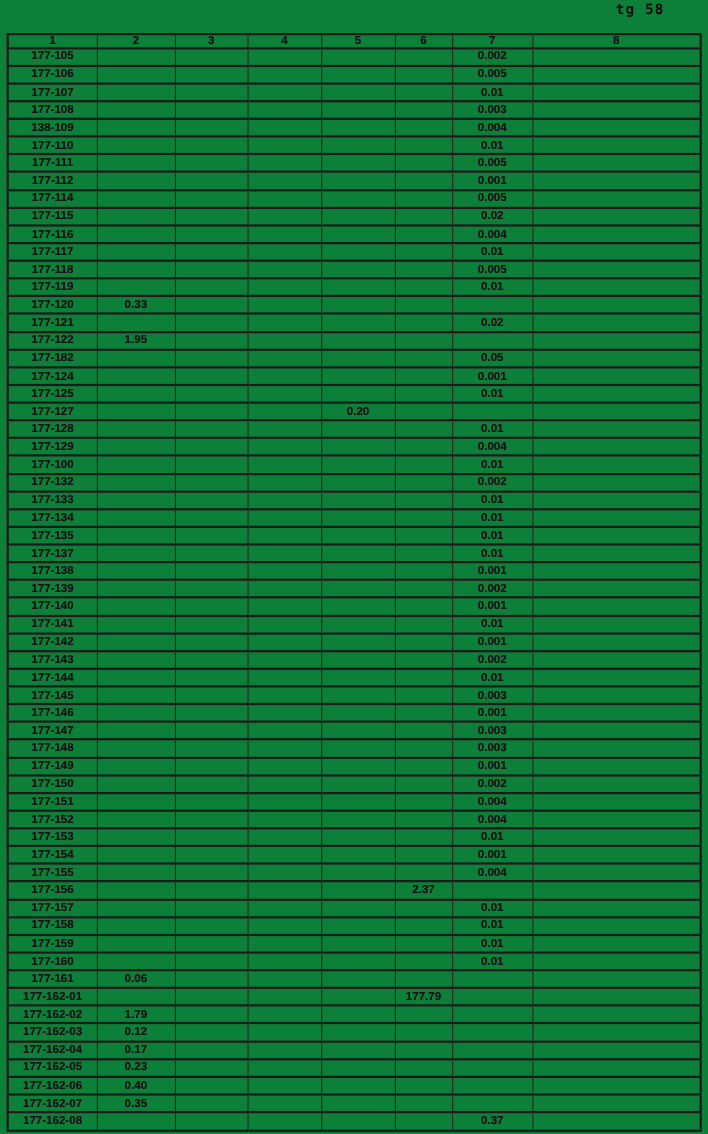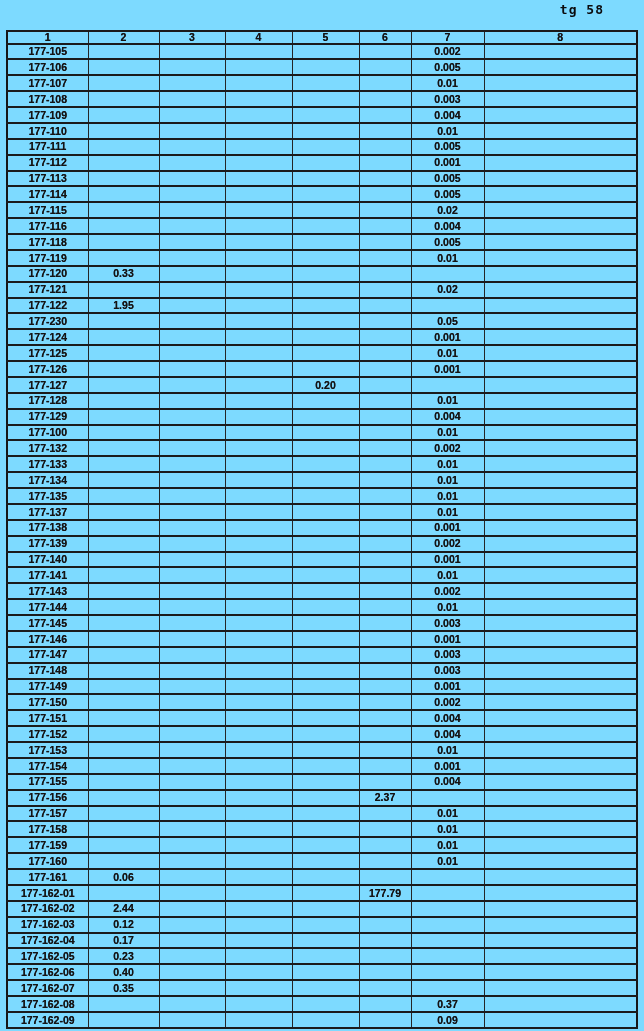--- a/index.html
+++ b/index.html
@@ -1,20 +1,20 @@
 <!DOCTYPE html>
 <html><head>
 <meta charset="utf-8">
 <style>
   html, body { margin: 0; padding: 0; background: #ffffff; }
   .page {
     position: relative;
     width: 644px;
     height: 1031px;
-    background: #7dd3fc;
+    background: #15803d;
     font-family: "Liberation Sans", sans-serif;
     color: #1c1c1c;
     overflow: hidden;
     filter: contrast(1.08) blur(0.22px);
   }
   .corner-label {
     position: absolute;
     top: 2px;
     right: 40px;
     font-family: "DejaVu Sans Mono", monospace;
@@ -117,21 +117,21 @@
           <td>177-108</td>
           <td></td>
           <td></td>
           <td></td>
           <td></td>
           <td></td>
           <td>0.003</td>
           <td></td>
         </tr>
         <tr>
-          <td>177-109</td>
+          <td>138-109</td>
           <td></td>
           <td></td>
           <td></td>
           <td></td>
           <td></td>
           <td>0.004</td>
           <td></td>
         </tr>
         <tr>
           <td>177-110</td>
@@ -157,57 +157,57 @@
           <td>177-112</td>
           <td></td>
           <td></td>
           <td></td>
           <td></td>
           <td></td>
           <td>0.001</td>
           <td></td>
         </tr>
         <tr>
-          <td>177-113</td>
+          <td>177-114</td>
           <td></td>
           <td></td>
           <td></td>
           <td></td>
           <td></td>
           <td>0.005</td>
           <td></td>
         </tr>
         <tr>
-          <td>177-114</td>
-          <td></td>
-          <td></td>
-          <td></td>
-          <td></td>
-          <td></td>
-          <td>0.005</td>
-          <td></td>
-        </tr>
-        <tr>
           <td>177-115</td>
           <td></td>
           <td></td>
           <td></td>
           <td></td>
           <td></td>
           <td>0.02</td>
           <td></td>
         </tr>
         <tr>
           <td>177-116</td>
           <td></td>
           <td></td>
           <td></td>
           <td></td>
           <td></td>
           <td>0.004</td>
+          <td></td>
+        </tr>
+        <tr>
+          <td>177-117</td>
+          <td></td>
+          <td></td>
+          <td></td>
+          <td></td>
+          <td></td>
+          <td>0.01</td>
           <td></td>
         </tr>
         <tr>
           <td>177-118</td>
           <td></td>
           <td></td>
           <td></td>
           <td></td>
           <td></td>
           <td>0.005</td>
@@ -247,21 +247,21 @@
           <td>177-122</td>
           <td>1.95</td>
           <td></td>
           <td></td>
           <td></td>
           <td></td>
           <td></td>
           <td></td>
         </tr>
         <tr>
-          <td>177-230</td>
+          <td>177-182</td>
           <td></td>
           <td></td>
           <td></td>
           <td></td>
           <td></td>
           <td>0.05</td>
           <td></td>
         </tr>
         <tr>
           <td>177-124</td>
@@ -277,157 +277,157 @@
           <td>177-125</td>
           <td></td>
           <td></td>
           <td></td>
           <td></td>
           <td></td>
           <td>0.01</td>
           <td></td>
         </tr>
         <tr>
-          <td>177-126</td>
+          <td>177-127</td>
+          <td></td>
+          <td></td>
+          <td></td>
+          <td>0.20</td>
+          <td></td>
+          <td></td>
+          <td></td>
+        </tr>
+        <tr>
+          <td>177-128</td>
+          <td></td>
+          <td></td>
+          <td></td>
+          <td></td>
+          <td></td>
+          <td>0.01</td>
+          <td></td>
+        </tr>
+        <tr>
+          <td>177-129</td>
+          <td></td>
+          <td></td>
+          <td></td>
+          <td></td>
+          <td></td>
+          <td>0.004</td>
+          <td></td>
+        </tr>
+        <tr>
+          <td>177-100</td>
+          <td></td>
+          <td></td>
+          <td></td>
+          <td></td>
+          <td></td>
+          <td>0.01</td>
+          <td></td>
+        </tr>
+        <tr>
+          <td>177-132</td>
+          <td></td>
+          <td></td>
+          <td></td>
+          <td></td>
+          <td></td>
+          <td>0.002</td>
+          <td></td>
+        </tr>
+        <tr>
+          <td>177-133</td>
+          <td></td>
+          <td></td>
+          <td></td>
+          <td></td>
+          <td></td>
+          <td>0.01</td>
+          <td></td>
+        </tr>
+        <tr>
+          <td>177-134</td>
+          <td></td>
+          <td></td>
+          <td></td>
+          <td></td>
+          <td></td>
+          <td>0.01</td>
+          <td></td>
+        </tr>
+        <tr>
+          <td>177-135</td>
+          <td></td>
+          <td></td>
+          <td></td>
+          <td></td>
+          <td></td>
+          <td>0.01</td>
+          <td></td>
+        </tr>
+        <tr>
+          <td>177-137</td>
+          <td></td>
+          <td></td>
+          <td></td>
+          <td></td>
+          <td></td>
+          <td>0.01</td>
+          <td></td>
+        </tr>
+        <tr>
+          <td>177-138</td>
           <td></td>
           <td></td>
           <td></td>
           <td></td>
           <td></td>
           <td>0.001</td>
           <td></td>
         </tr>
         <tr>
-          <td>177-127</td>
-          <td></td>
-          <td></td>
-          <td></td>
-          <td>0.20</td>
-          <td></td>
-          <td></td>
-          <td></td>
-        </tr>
-        <tr>
-          <td>177-128</td>
-          <td></td>
-          <td></td>
-          <td></td>
-          <td></td>
-          <td></td>
-          <td>0.01</td>
-          <td></td>
-        </tr>
-        <tr>
-          <td>177-129</td>
-          <td></td>
-          <td></td>
-          <td></td>
-          <td></td>
-          <td></td>
-          <td>0.004</td>
-          <td></td>
-        </tr>
-        <tr>
-          <td>177-100</td>
-          <td></td>
-          <td></td>
-          <td></td>
-          <td></td>
-          <td></td>
-          <td>0.01</td>
-          <td></td>
-        </tr>
-        <tr>
-          <td>177-132</td>
+          <td>177-139</td>
           <td></td>
           <td></td>
           <td></td>
           <td></td>
           <td></td>
           <td>0.002</td>
           <td></td>
         </tr>
         <tr>
-          <td>177-133</td>
-          <td></td>
-          <td></td>
-          <td></td>
-          <td></td>
-          <td></td>
-          <td>0.01</td>
-          <td></td>
-        </tr>
-        <tr>
-          <td>177-134</td>
-          <td></td>
-          <td></td>
-          <td></td>
-          <td></td>
-          <td></td>
-          <td>0.01</td>
-          <td></td>
-        </tr>
-        <tr>
-          <td>177-135</td>
-          <td></td>
-          <td></td>
-          <td></td>
-          <td></td>
-          <td></td>
-          <td>0.01</td>
-          <td></td>
-        </tr>
-        <tr>
-          <td>177-137</td>
-          <td></td>
-          <td></td>
-          <td></td>
-          <td></td>
-          <td></td>
-          <td>0.01</td>
-          <td></td>
-        </tr>
-        <tr>
-          <td>177-138</td>
+          <td>177-140</td>
           <td></td>
           <td></td>
           <td></td>
           <td></td>
           <td></td>
           <td>0.001</td>
           <td></td>
         </tr>
         <tr>
-          <td>177-139</td>
-          <td></td>
-          <td></td>
-          <td></td>
-          <td></td>
-          <td></td>
-          <td>0.002</td>
-          <td></td>
-        </tr>
-        <tr>
-          <td>177-140</td>
+          <td>177-141</td>
+          <td></td>
+          <td></td>
+          <td></td>
+          <td></td>
+          <td></td>
+          <td>0.01</td>
+          <td></td>
+        </tr>
+        <tr>
+          <td>177-142</td>
           <td></td>
           <td></td>
           <td></td>
           <td></td>
           <td></td>
           <td>0.001</td>
-          <td></td>
-        </tr>
-        <tr>
-          <td>177-141</td>
-          <td></td>
-          <td></td>
-          <td></td>
-          <td></td>
-          <td></td>
-          <td>0.01</td>
           <td></td>
         </tr>
         <tr>
           <td>177-143</td>
           <td></td>
           <td></td>
           <td></td>
           <td></td>
           <td></td>
           <td>0.002</td>
@@ -618,21 +618,21 @@
           <td></td>
           <td></td>
           <td></td>
           <td></td>
           <td>177.79</td>
           <td></td>
           <td></td>
         </tr>
         <tr>
           <td>177-162-02</td>
-          <td>2.44</td>
+          <td>1.79</td>
           <td></td>
           <td></td>
           <td></td>
           <td></td>
           <td></td>
           <td></td>
         </tr>
         <tr>
           <td>177-162-03</td>
           <td>0.12</td>
@@ -684,27 +684,17 @@
           <td></td>
         </tr>
         <tr>
           <td>177-162-08</td>
           <td></td>
           <td></td>
           <td></td>
           <td></td>
           <td></td>
           <td>0.37</td>
-          <td></td>
-        </tr>
-        <tr>
-          <td>177-162-09</td>
-          <td></td>
-          <td></td>
-          <td></td>
-          <td></td>
-          <td></td>
-          <td>0.09</td>
           <td></td>
         </tr>
       </tbody>
   </table>
 </div>
 
 </body></html>

